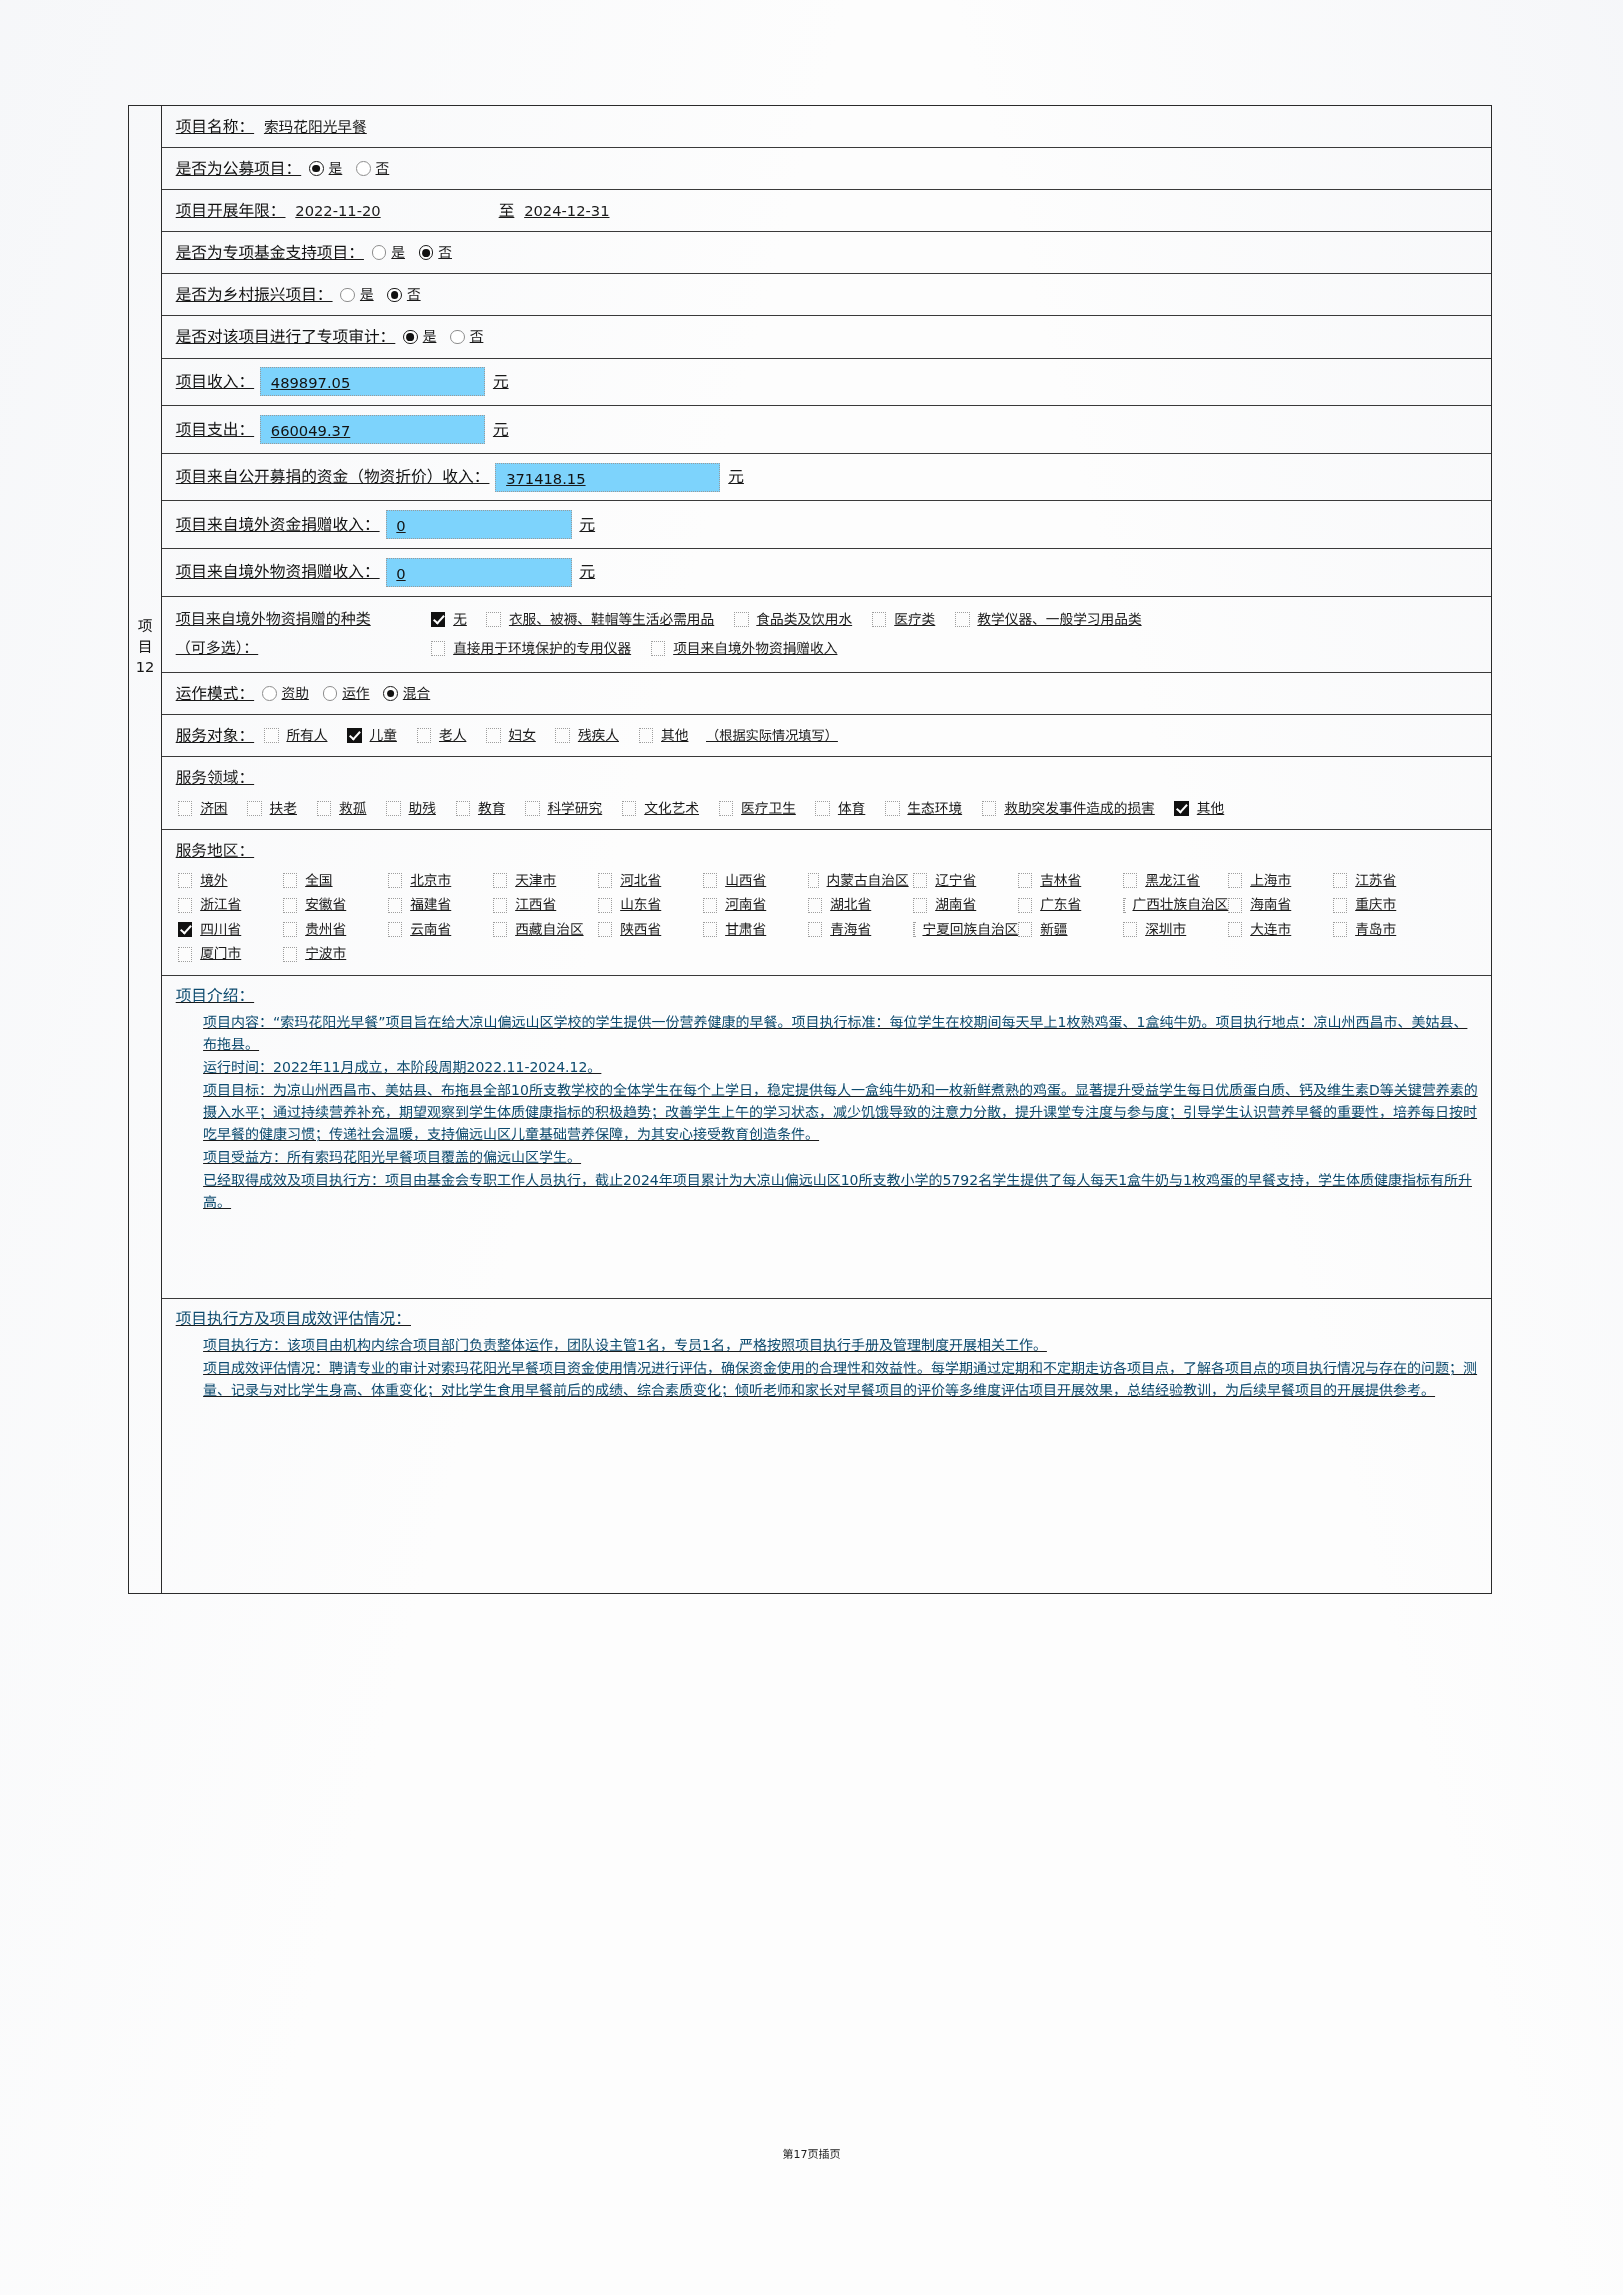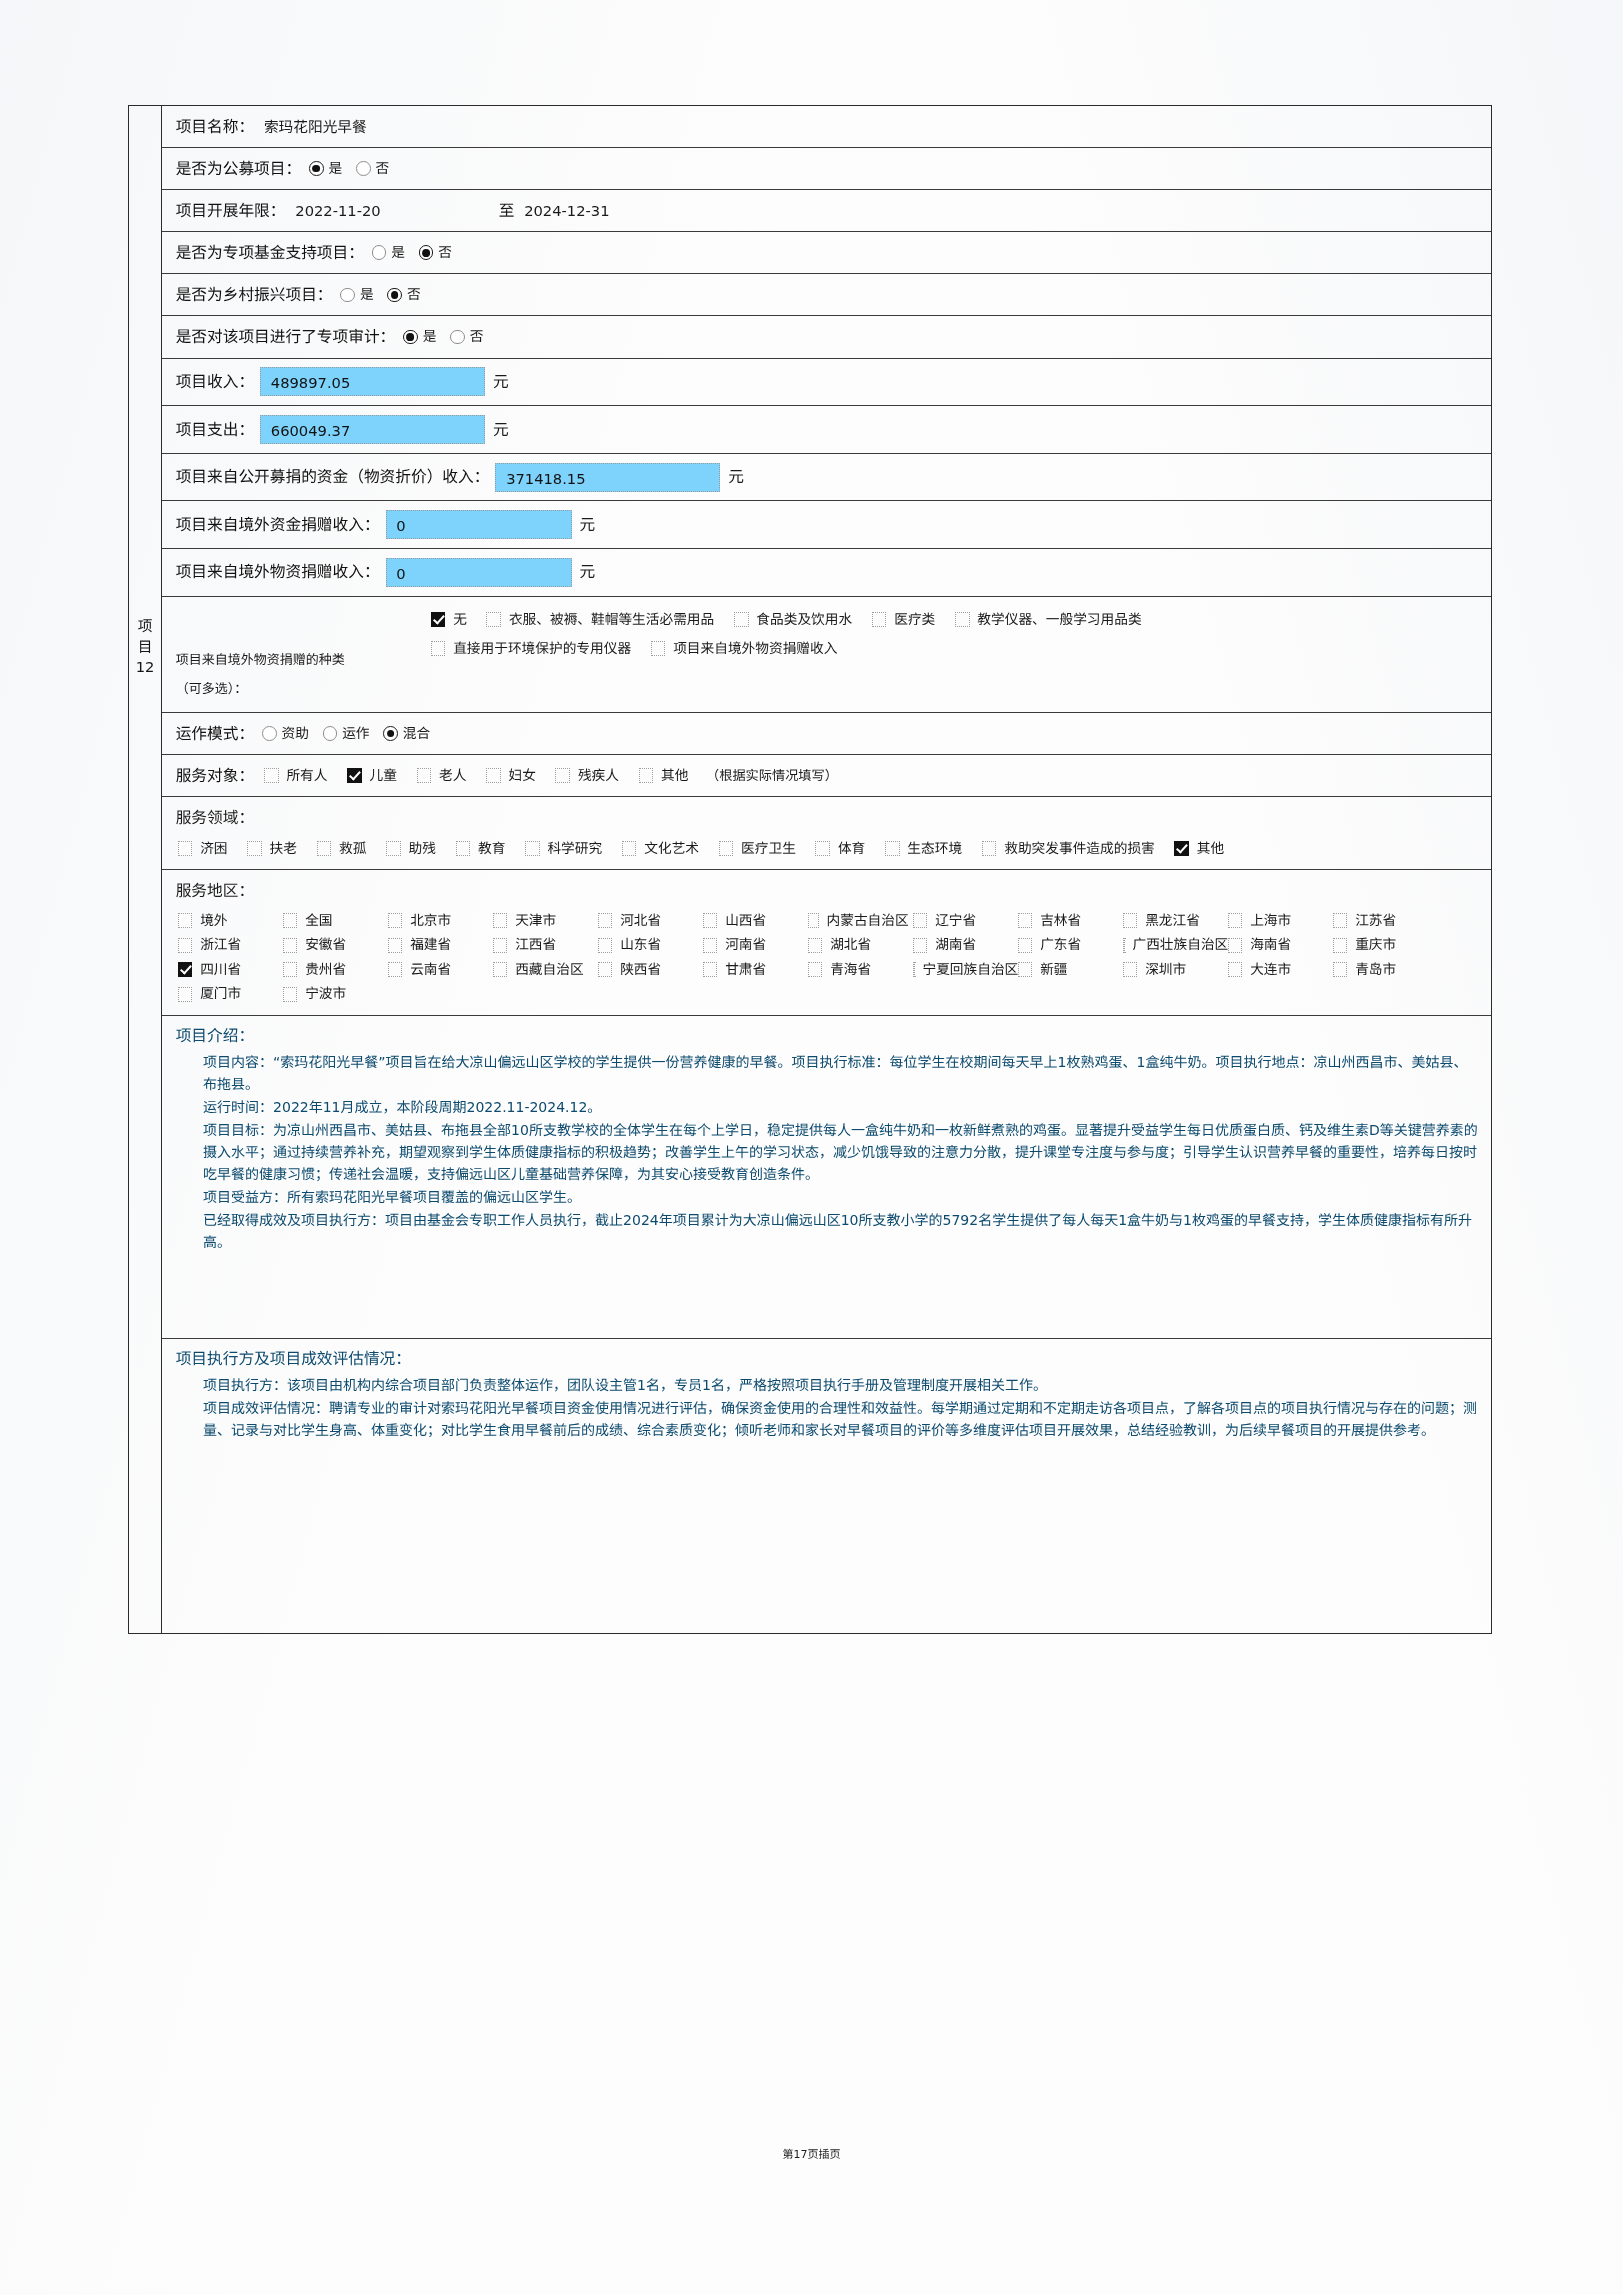--- a/index.html
+++ b/index.html
@@ -41,21 +41,21 @@
   .rowlabel-col .vlabel{
     position:absolute;
     left:0;right:0;
     top:510px;
     text-align:center;
     font-size:14.7px;
     line-height:20.6px;
     letter-spacing:0px;
     color:#151515;
   }
-  .body-col{flex:1;box-sizing:border-box;}
+  .body-col{flex:1;box-sizing:border-box;text-decoration:underline;}
 
   .frow{
     border-bottom:1.2px solid #3a3a3a;
     box-sizing:border-box;
     padding:8.8px 11.8px 8.8px 13.7px;
     display:flex;
     align-items:center;
     min-height:35px;
     font-size:15.7px;
     line-height:23.5px;
@@ -117,21 +117,21 @@
 
   .rowtitle{font-size:15.7px;margin-bottom:6.9px;display:block;}
   .cbwrap{display:flex;flex-wrap:wrap;row-gap:1px;}
   .cbwrap.region .cbitem{width:103px;margin-right:2px;}
 
   
   .inline-grp{display:flex;align-items:center;flex-wrap:wrap;}
 
   
   .goods-row{display:flex;align-items:flex-start;}
-  .goods-label{width:253px;font-size:13px;line-height:29px;margin-top:40px;}
+  .goods-label{width:253px;font-size:15px;line-height:29px;}
   .goods-opts{flex:1;}
   .goods-line{display:flex;align-items:center;min-height:29px;}
 
   
   .txtblock{font-size:14px;line-height:22px;color:#0c4a6e;}
   .txtblock .head{font-size:15.7px;display:block;margin-bottom:4.9px;}
   .txtblock p{margin:0 0 1px 0;text-indent:0;}
   .txtblock p.ind{padding-left:27.4px;}
   .tall{min-height:323px;}
   .tall2{min-height:294px;}

